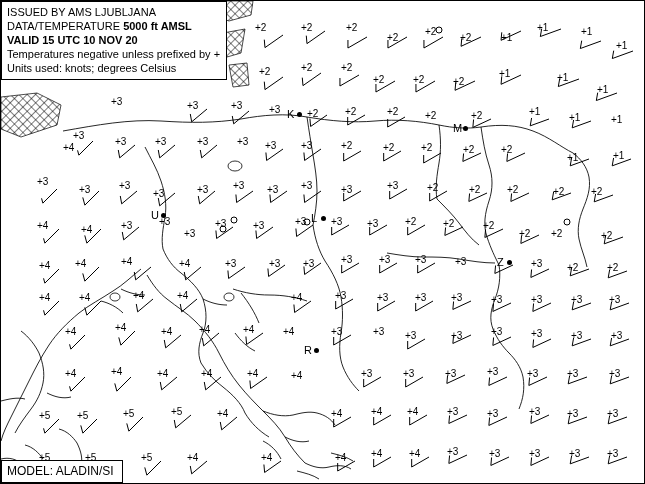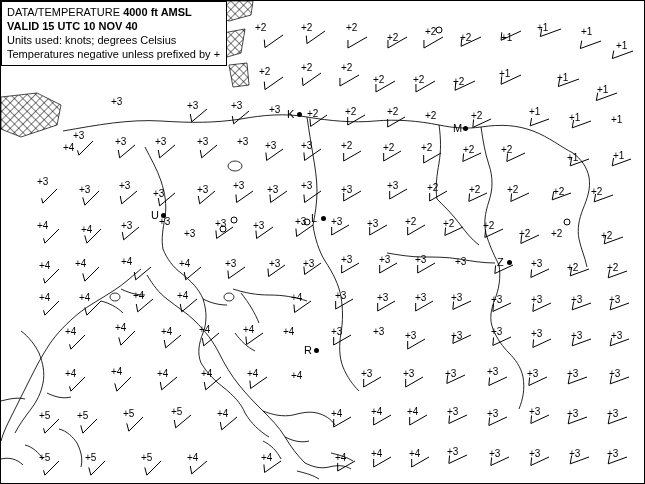--- a/index.html
+++ b/index.html
@@ -885,20 +885,24 @@
       <div class="cityLbl" style="left: 150px; top: 209px;">U</div>
       <div class="cityDot" style="left: 320px; top: 215px;"></div>
       <div class="cityLbl" style="left: 310px; top: 212px;">L</div>
       <div class="cityDot" style="left: 506px; top: 259px;"></div>
       <div class="cityLbl" style="left: 496px; top: 256px;">Z</div>
       <div class="cityDot" style="left: 313px; top: 347px;"></div>
       <div class="cityLbl" style="left: 303px; top: 344px;">R</div>
     </div>
 
   <div class="legend">
-    <div><span>DATA/TEMPERATURE </span><span class="b">4000 ft AMSL</span></div>
-    <div class="b">VALID 15 UTC 10 NOV 40</div>
+    <div>ISSUED BY AMS LJUBLJANA</div>
+    <div><span>DATA/TEMPERATURE </span><span class="b">5000 ft AMSL</span></div>
+    <div class="b">VALID 15 UTC 10 NOV 20</div>
+    <div>Temperatures negative unless prefixed by +</div>
     <div>Units used: knots; degrees Celsius</div>
-    <div>Temperatures negative unless prefixed by +</div>
   </div>
 
+  <div class="model">
+    <span>MODEL: ALADIN/SI</span>
+  </div>
 
 </div>
 
 </body></html>

